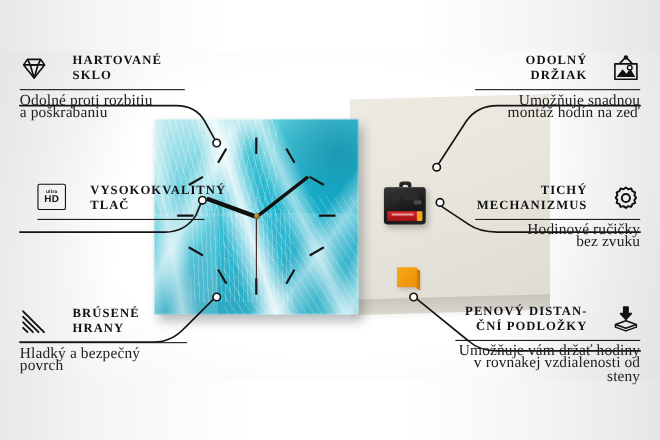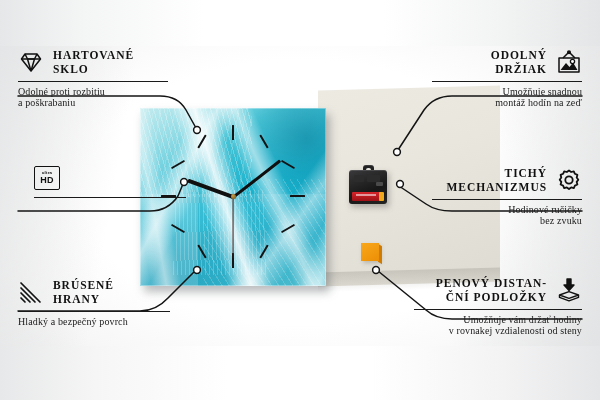--- a/index.html
+++ b/index.html
@@ -97,28 +97,28 @@
   .pad{position:absolute;left:361px;top:243px;width:18px;height:18px;}
   .pad-shadow{position:absolute;left:2px;top:2px;width:18px;height:18px;background:rgba(80,78,70,.30);filter:blur(2px);}
   .pad-top{position:absolute;inset:0;background:linear-gradient(145deg,#f9a71c,#ec8f05);}
   .pad-side{position:absolute;right:-3px;top:2px;width:4px;height:18px;background:#cf7c04;transform:skewY(30deg);}
 
   
   .lines{position:absolute;inset:0;pointer-events:none;}
 
   
   .callout{position:absolute;}
-  .co-head{display:flex;align-items:center;gap:9px;}
+  .co-head{display:flex;align-items:center;gap:22px;}
   .co-left .co-head{justify-content:flex-start;}
   .co-right .co-head{justify-content:flex-end;}
   .co-title{font-family:"Liberation Serif",serif;font-weight:700;color:#111;
     font-size:11.5px;letter-spacing:.95px;line-height:14px;text-transform:uppercase;}
   .co-right .co-title{text-align:right;}
   .co-rule{height:1px;background:#1a1a1a;margin:5px 0 4px;}
-  .co-desc{font-family:"Liberation Serif",serif;color:#202020;font-size:10px;
+  .co-desc{font-family:"Liberation Serif",serif;color:#202020;font-size:14px;
     line-height:11.4px;letter-spacing:.12px;}
   .co-right .co-desc{text-align:right;}
   .ico{width:26px;height:26px;flex:0 0 26px;display:block;}
   .ico svg{display:block;width:26px;height:26px;}
   .hdbox{width:24px;height:22px;border:1.6px solid #111;border-radius:2px;
     display:flex;flex-direction:column;align-items:center;justify-content:center;line-height:1;}
   .hd-ultra{font-family:"Liberation Sans",sans-serif;font-size:4.4px;font-weight:700;letter-spacing:.2px;color:#111;}
   .hd-hd{font-family:"Liberation Sans",sans-serif;font-size:9px;font-weight:700;letter-spacing:.2px;color:#111;margin-top:.5px;}
 </style>
 </head>
@@ -236,20 +236,24 @@
   </div>
 
   <div class="callout co-left" style="left:18px;top:166px;width:152px;margin-left:16px;">
     <div class="co-head">
       <span class="ico">
         <span class="hdbox">
           <span class="hd-ultra">ultra</span>
           <span class="hd-hd">HD</span>
         </span>
       </span>
+      <span class="co-title">
+        <span>VYSOKOKVALITNÝ</span><br>
+        <span>TLAČ</span>
+      </span>
     </div>
     <div class="co-rule"></div>
   </div>
 
   <div class="callout co-left" style="left:18px;top:278px;width:152px;">
     <div class="co-head">
       <span class="ico">
         <svg viewBox="0 0 26 26">
             <g stroke="#111" stroke-width="1.7" stroke-linecap="round">
           <line x1="3" y1="4" x2="22" y2="23"></line>

